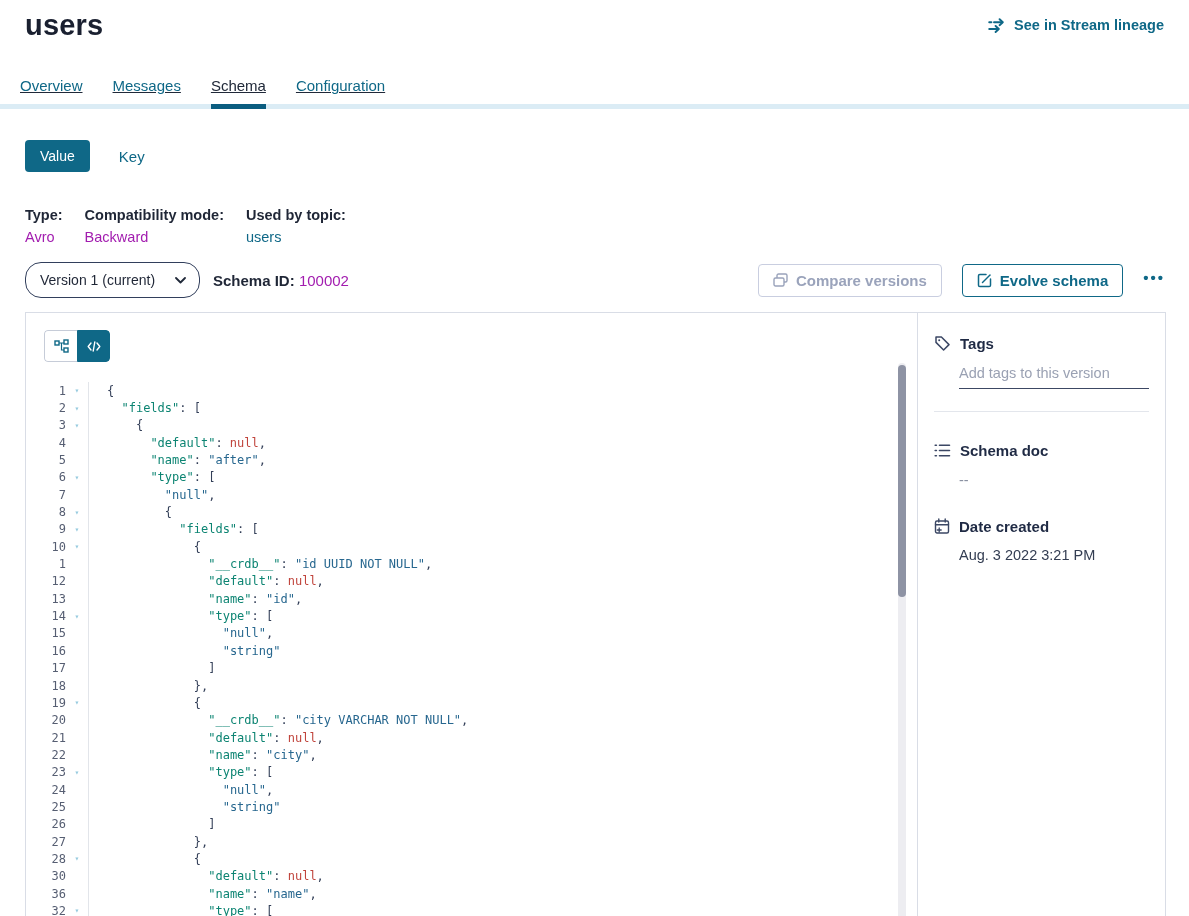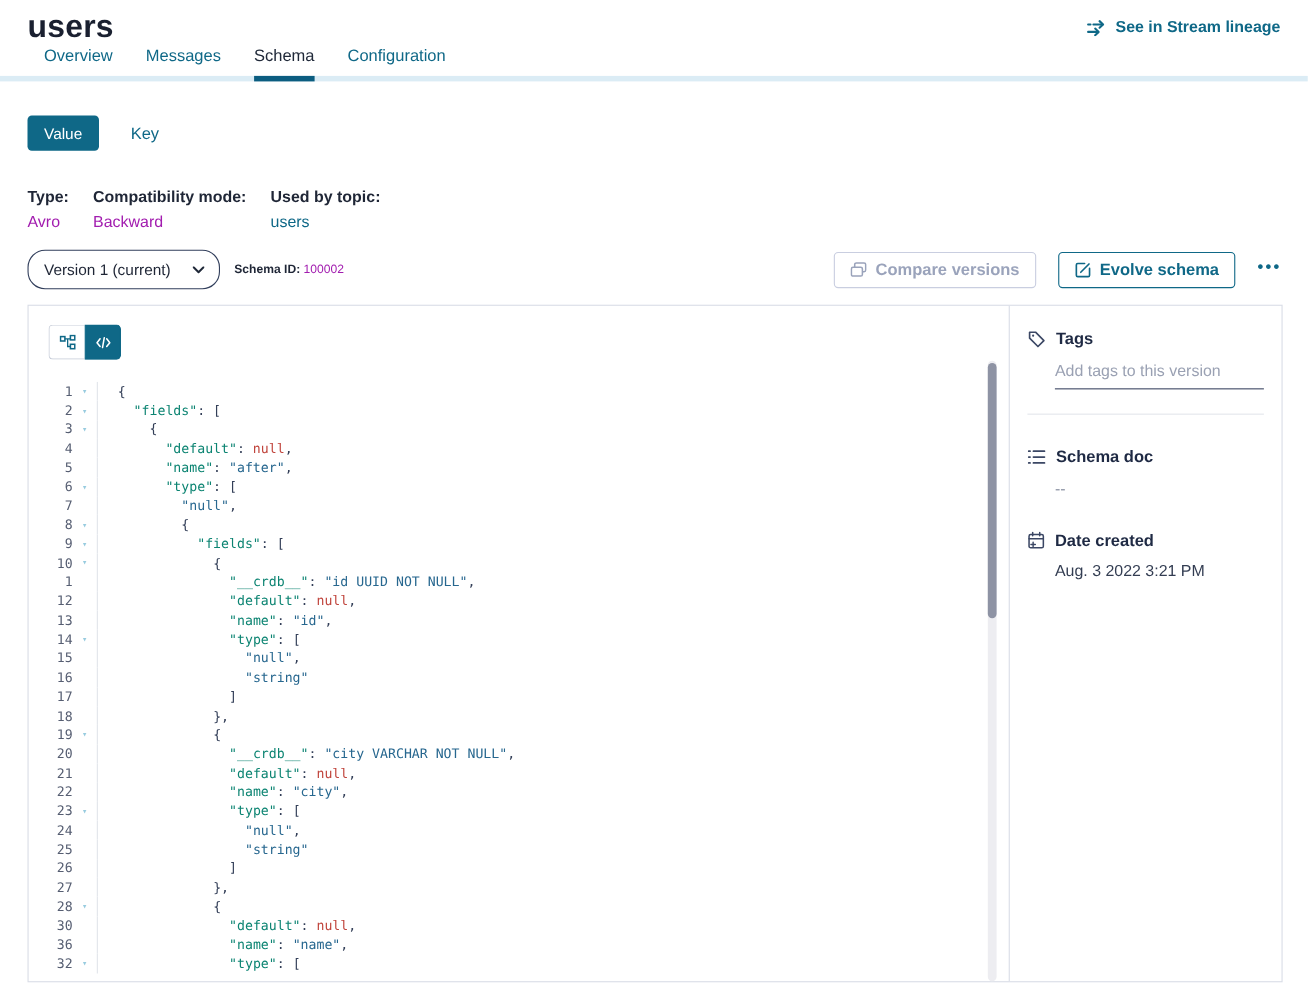--- a/index.html
+++ b/index.html
@@ -7,21 +7,21 @@
   .page {
     position:relative; width:1189px; height:916px; overflow:hidden;
     background:#fff; font-family:"Liberation Sans", sans-serif; color:#202939;
   }
   
   .header { display:flex; justify-content:space-between; align-items:flex-start; padding:9px 25px 0 25px; }
   .page-title { font-size:29px; font-weight:700; color:#1a2030; letter-spacing:.2px; }
   .lineage-link { display:flex; align-items:center; gap:7px; margin-top:8px;
     color:var(--accent,#0f6887); font-size:14.5px; font-weight:700; cursor:pointer; }
   
-  .tabbar { position:relative; padding-left:40px; }
+  .tabbar { position:relative; margin-top:35px; padding-left:20px;text-decoration:underline; }
   .tabbar-track { position:absolute; left:0; right:0; bottom:0; height:5px; background:var(--tabtrack,#dbecf5); }
   .tabs { display:flex; gap:30px; position:relative; }
   .tab { position:relative; font-size:15px; color:var(--accent,#0f6887); padding-bottom:15px; cursor:pointer; z-index:1; }
   .tab.active { color:#202939; font-weight:500; }
   .tab.active::after { content:""; position:absolute; left:0; right:0; bottom:0; height:5px; background:var(--tabactive,#0b5d80); }
   
   .seg-row { display:flex; align-items:center; gap:29px; margin:31px 0 0 25px; }
   .seg-selected { background:var(--accent,#0f6887); color:#fff; font-size:14px; padding:8px 15px; border-radius:4px; border:none; cursor:pointer; font-family:inherit; }
   .seg-link { color:var(--accent,#0f6887); font-size:15px; cursor:pointer; }
   
@@ -29,21 +29,21 @@
   .meta-item { display:flex; gap:6px;flex-direction:column; }
   .meta-label { font-weight:700; color:#1f2636; }
   .meta-value { color:#a21caf; }
   .meta-link { color:var(--accent,#0f6887); cursor:pointer; }
   
   .version-row { display:flex; justify-content:space-between; align-items:center; margin:17px 24px 0 25px; }
   .version-left { display:flex; align-items:center; gap:12px; }
   .select { display:flex; align-items:center; justify-content:space-between; width:175px; height:36px;
     border:1px solid #323f5c; border-radius:16px; padding:0 13px 0 14px; cursor:pointer; background:#fff; }
   .select-value { font-size:14px; color:#1f2636; }
-  .schema-id { font-size:11px; margin-left:1px; }
+  .schema-id { font-size:15px; margin-left:1px; }
   .version-right { display:flex; align-items:center; gap:20px; }
   .btn { display:flex; align-items:center; gap:8px; height:33px; padding:0 14px; border-radius:4px;
     font-size:15px; font-weight:600; background:#fff; cursor:pointer; font-family:inherit; }
   .btn-disabled { border:1px solid #c9cee0; color:#9aa3bb; cursor:default; }
   .btn-primary-outline { border:1px solid var(--accent,#0f6887); color:var(--accent,#0f6887); }
   .more-dots { color:var(--accent,#0f6887); font-size:15px; font-weight:700; letter-spacing:2px; cursor:pointer; line-height:1; padding-bottom:6px; }
   
   .main { display:flex; margin:14px 0 0 25px; width:1141px; height:616px; border:1px solid #d9dde6; }
   .code-panel { position:relative; flex:1; min-width:0; }
   .view-toggle { display:inline-flex; margin:17px 0 0 18px; border-radius:4px; overflow:hidden; }

